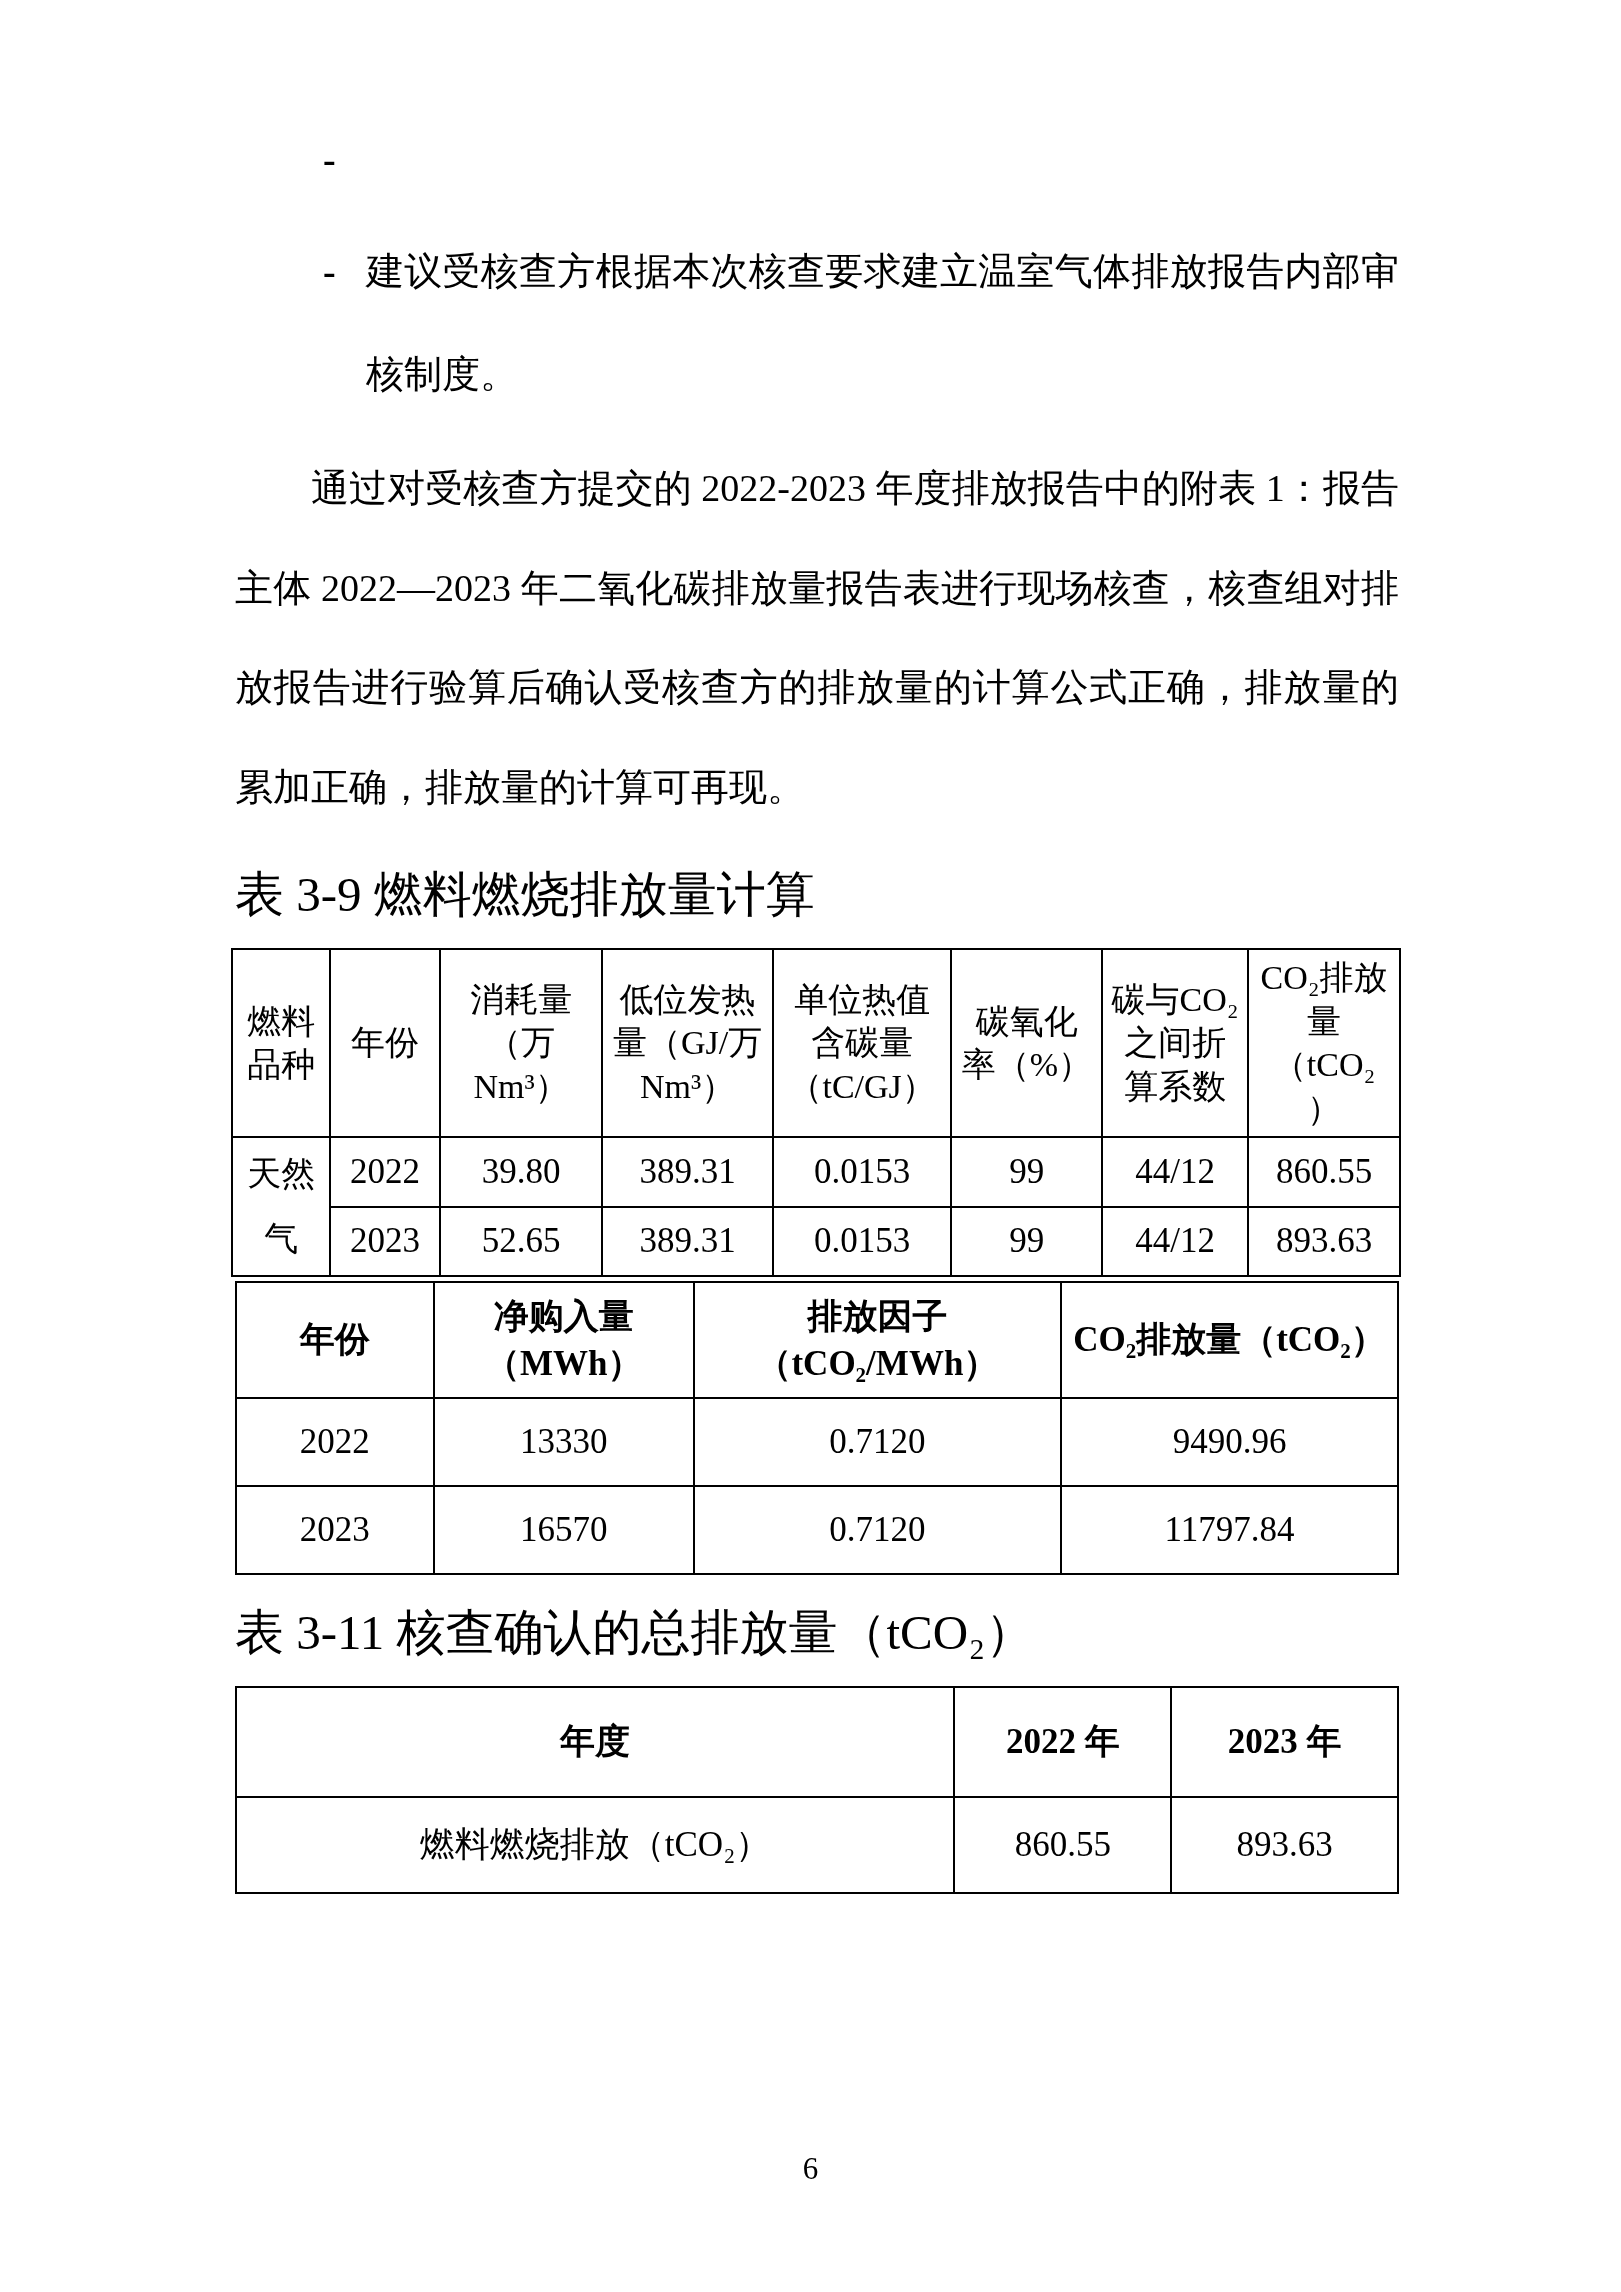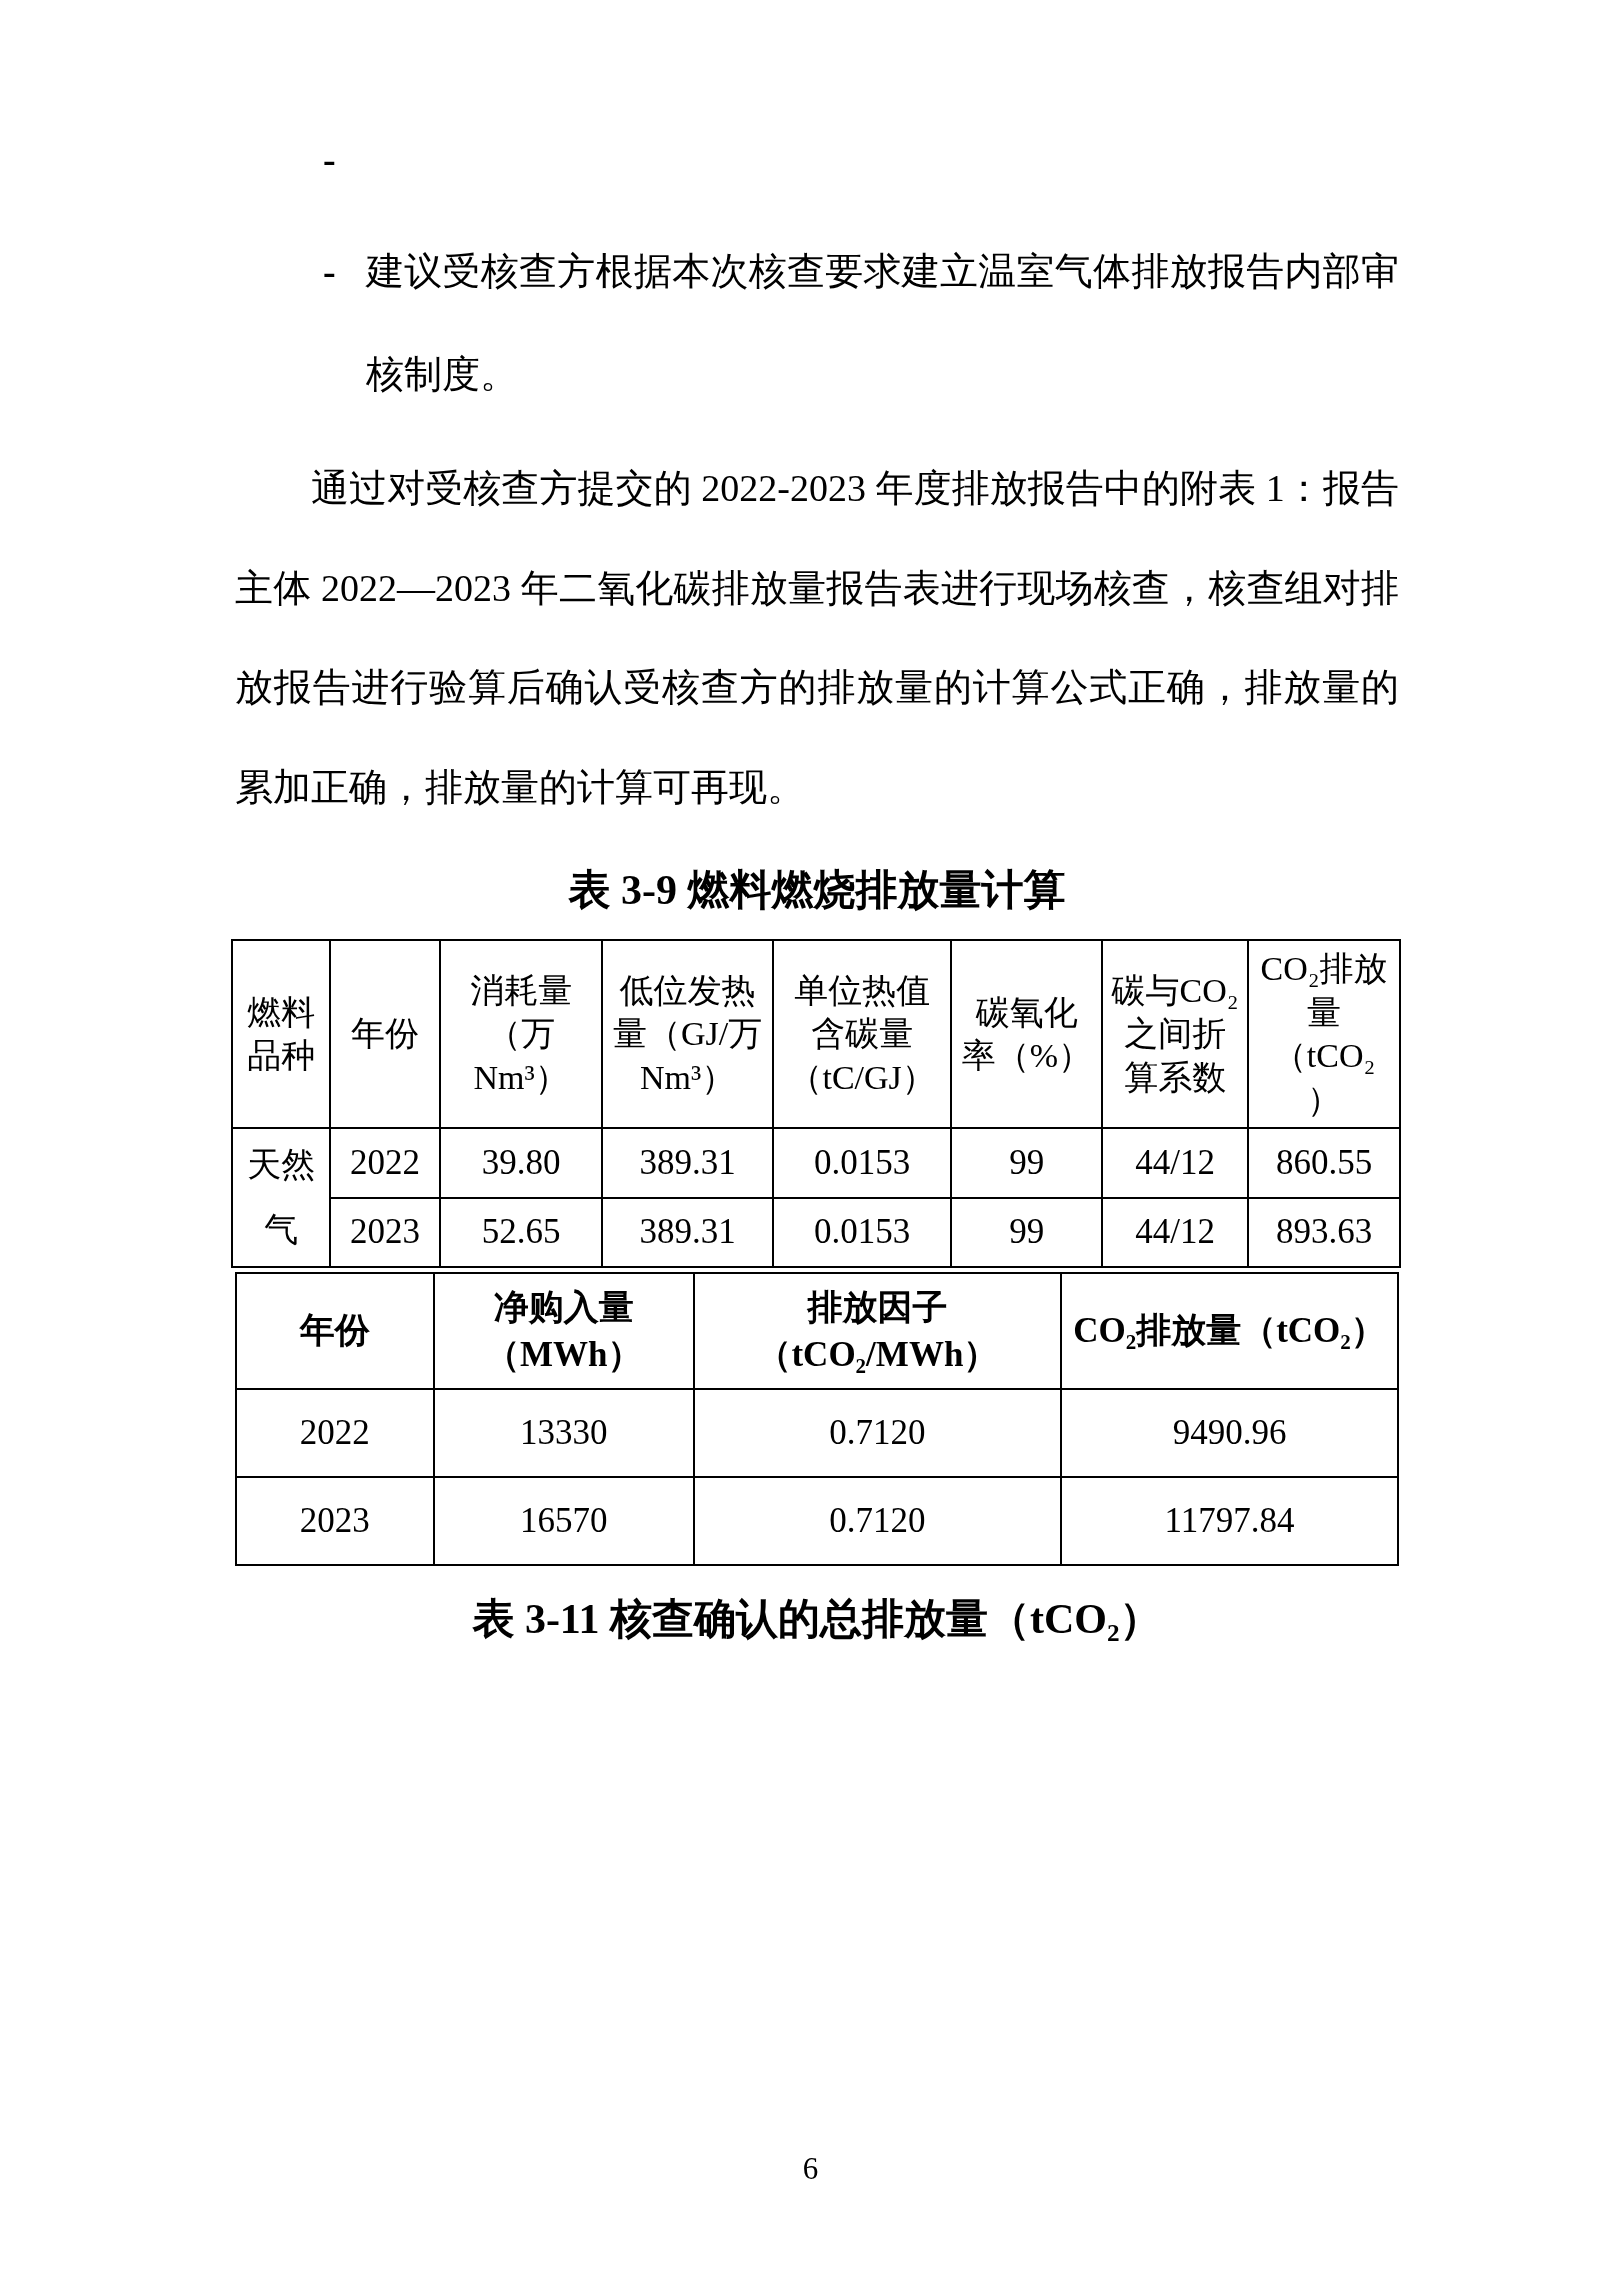--- a/index.html
+++ b/index.html
@@ -40,23 +40,22 @@
   .para{
     font-size:38px;
     line-height:2.62;
     text-align:justify;
     text-indent:2em;
     margin:13.7px 0 0 0;
   }
   .para.p2{margin-top:0;}
   
   .tbl-title{
-    font-size:42px;
-    font-weight:bold;
-    text-align:center;
+    font-size:49px;
+    font-weight:normal;
     margin-top:25.5px;
     margin-bottom:21.6px;
     line-height:1.3;
   }
   
   table{
     border-collapse:collapse;
     width:100%;
     table-layout:fixed;
   }
@@ -200,17 +199,36 @@
     <tr>
       <td>2023</td>
       <td>16570</td>
       <td>0.7120</td>
       <td>11797.84</td>
     </tr>
   </tbody>
     </table>
 
   <div class="tbl-title">表 3-11 核查确认的总排放量（tCO₂）</div>
+  <table class="t311">
+    <colgroup>
+      <col style="width:61.8%">
+        <col style="width:18.7%">
+        <col style="width:19.5%">
+    </colgroup>
+    <tbody>
+        <tr>
+      <th>年度</th>
+      <th>2022 年</th>
+      <th>2023 年</th>
+    </tr>
+    <tr>
+      <td>燃料燃烧排放（tCO₂）</td>
+      <td>860.55</td>
+      <td>893.63</td>
+    </tr>
+  </tbody>
+    </table>
 
   <div class="pagenum">6</div>
 
 </div>
 
 
 </body></html>

